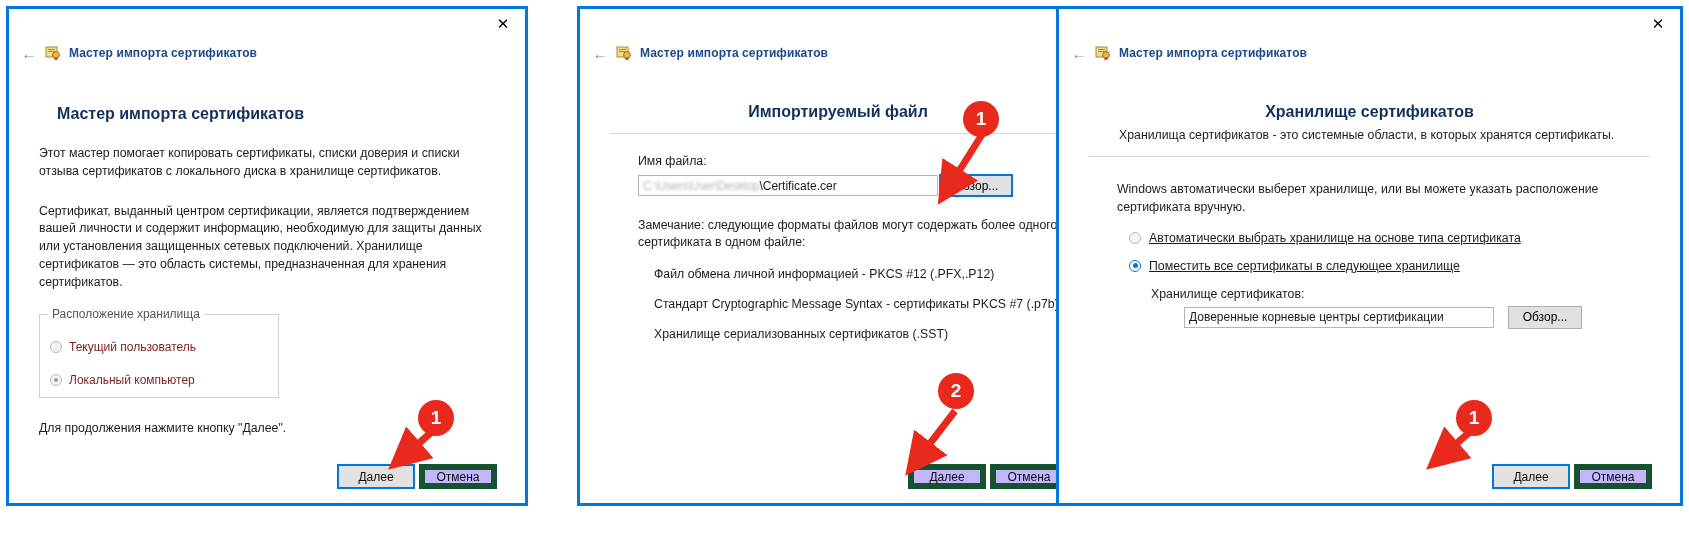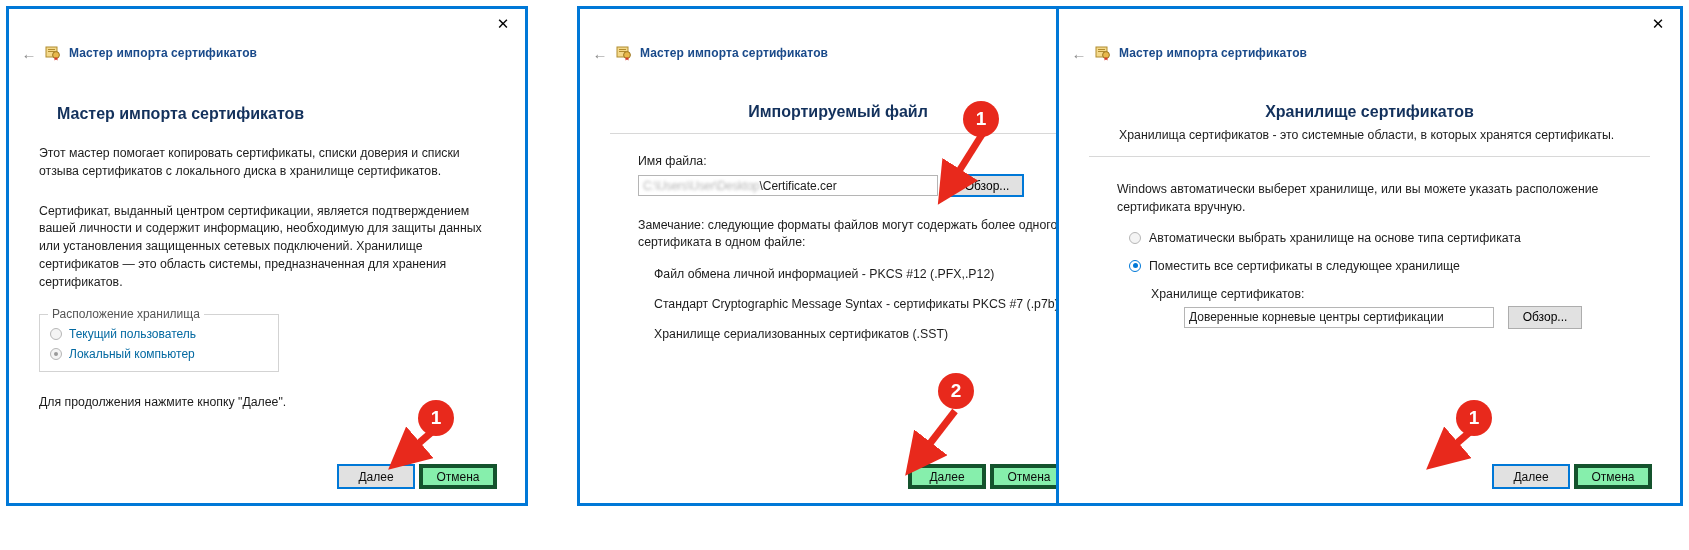--- a/index.html
+++ b/index.html
@@ -106,23 +106,23 @@
     left: 8px;
     background: #fff;
     padding: 0 4px;
     font-size: 12px;
     color: #555;
   }
   .radio-row {
     display: flex;
     align-items: center;
     gap: 7px;
-    margin-top: 6px;
-    font-size: 12px;
-    color: #0369a1;
+    margin-top: 19px;
+    font-size: 12px;
+    color: #7f1d1d;
   }
   .radio {
     width: 12px;
     height: 12px;
     border-radius: 50%;
     border: 1px solid #b6b6b6;
     background: #f4f4f4;
     box-sizing: border-box;
     position: relative;
     flex: none;
@@ -160,22 +160,22 @@
     bottom: 14px;
     display: flex;
     justify-content: flex-end;
     gap: 4px;
     padding-right: 28px;
   }
   .btn {
     min-width: 78px;
     height: 25px;
     font-size: 12px;
-    background: #86efac;
-    border: 4px solid #14532d;
+    background: #c4b5fd;
+    border: 6px solid #14532d;
     color: #0d0d0d;
     display: flex;
     align-items: center;
     justify-content: center;
     box-sizing: border-box;
   }
   .btn.primary {
     border: 2px solid #0078d7;
     background: #e1e1e1;
   }
@@ -200,21 +200,21 @@
     margin: 12px 0 0 0;
   }
   .label {
     font-size: 12.3px;
     color: #1c1c1c;
     margin: 20px 0 0 28px;
   }
   .field-row {
     display: flex;
     align-items: center;
-    gap: 12px;
+    gap: 1px;
     margin: 6px 0 0 28px;
   }
   .textbox {
     height: 21px;
     border: 1px solid #b5b5b5;
     background: #fff;
     font-size: 12px;
     color: #1c1c1c;
     display: flex;
     align-items: center;
@@ -258,20 +258,21 @@
     margin: 24px 0 0 28px;
     line-height: 1.45;
   }
   .p3-radio {
     display: flex;
     align-items: flex-start;
     gap: 8px;
     margin: 14px 0 0 40px;
     font-size: 12.3px;
     color: #1c1c1c;
+    text-decoration: underline;
   }
   .p3-sublabel {
     font-size: 12.3px;
     color: #1c1c1c;
     margin: 14px 0 0 62px;
   }
   .p3-fieldrow {
     display: flex;
     align-items: center;
     gap: 14px;

